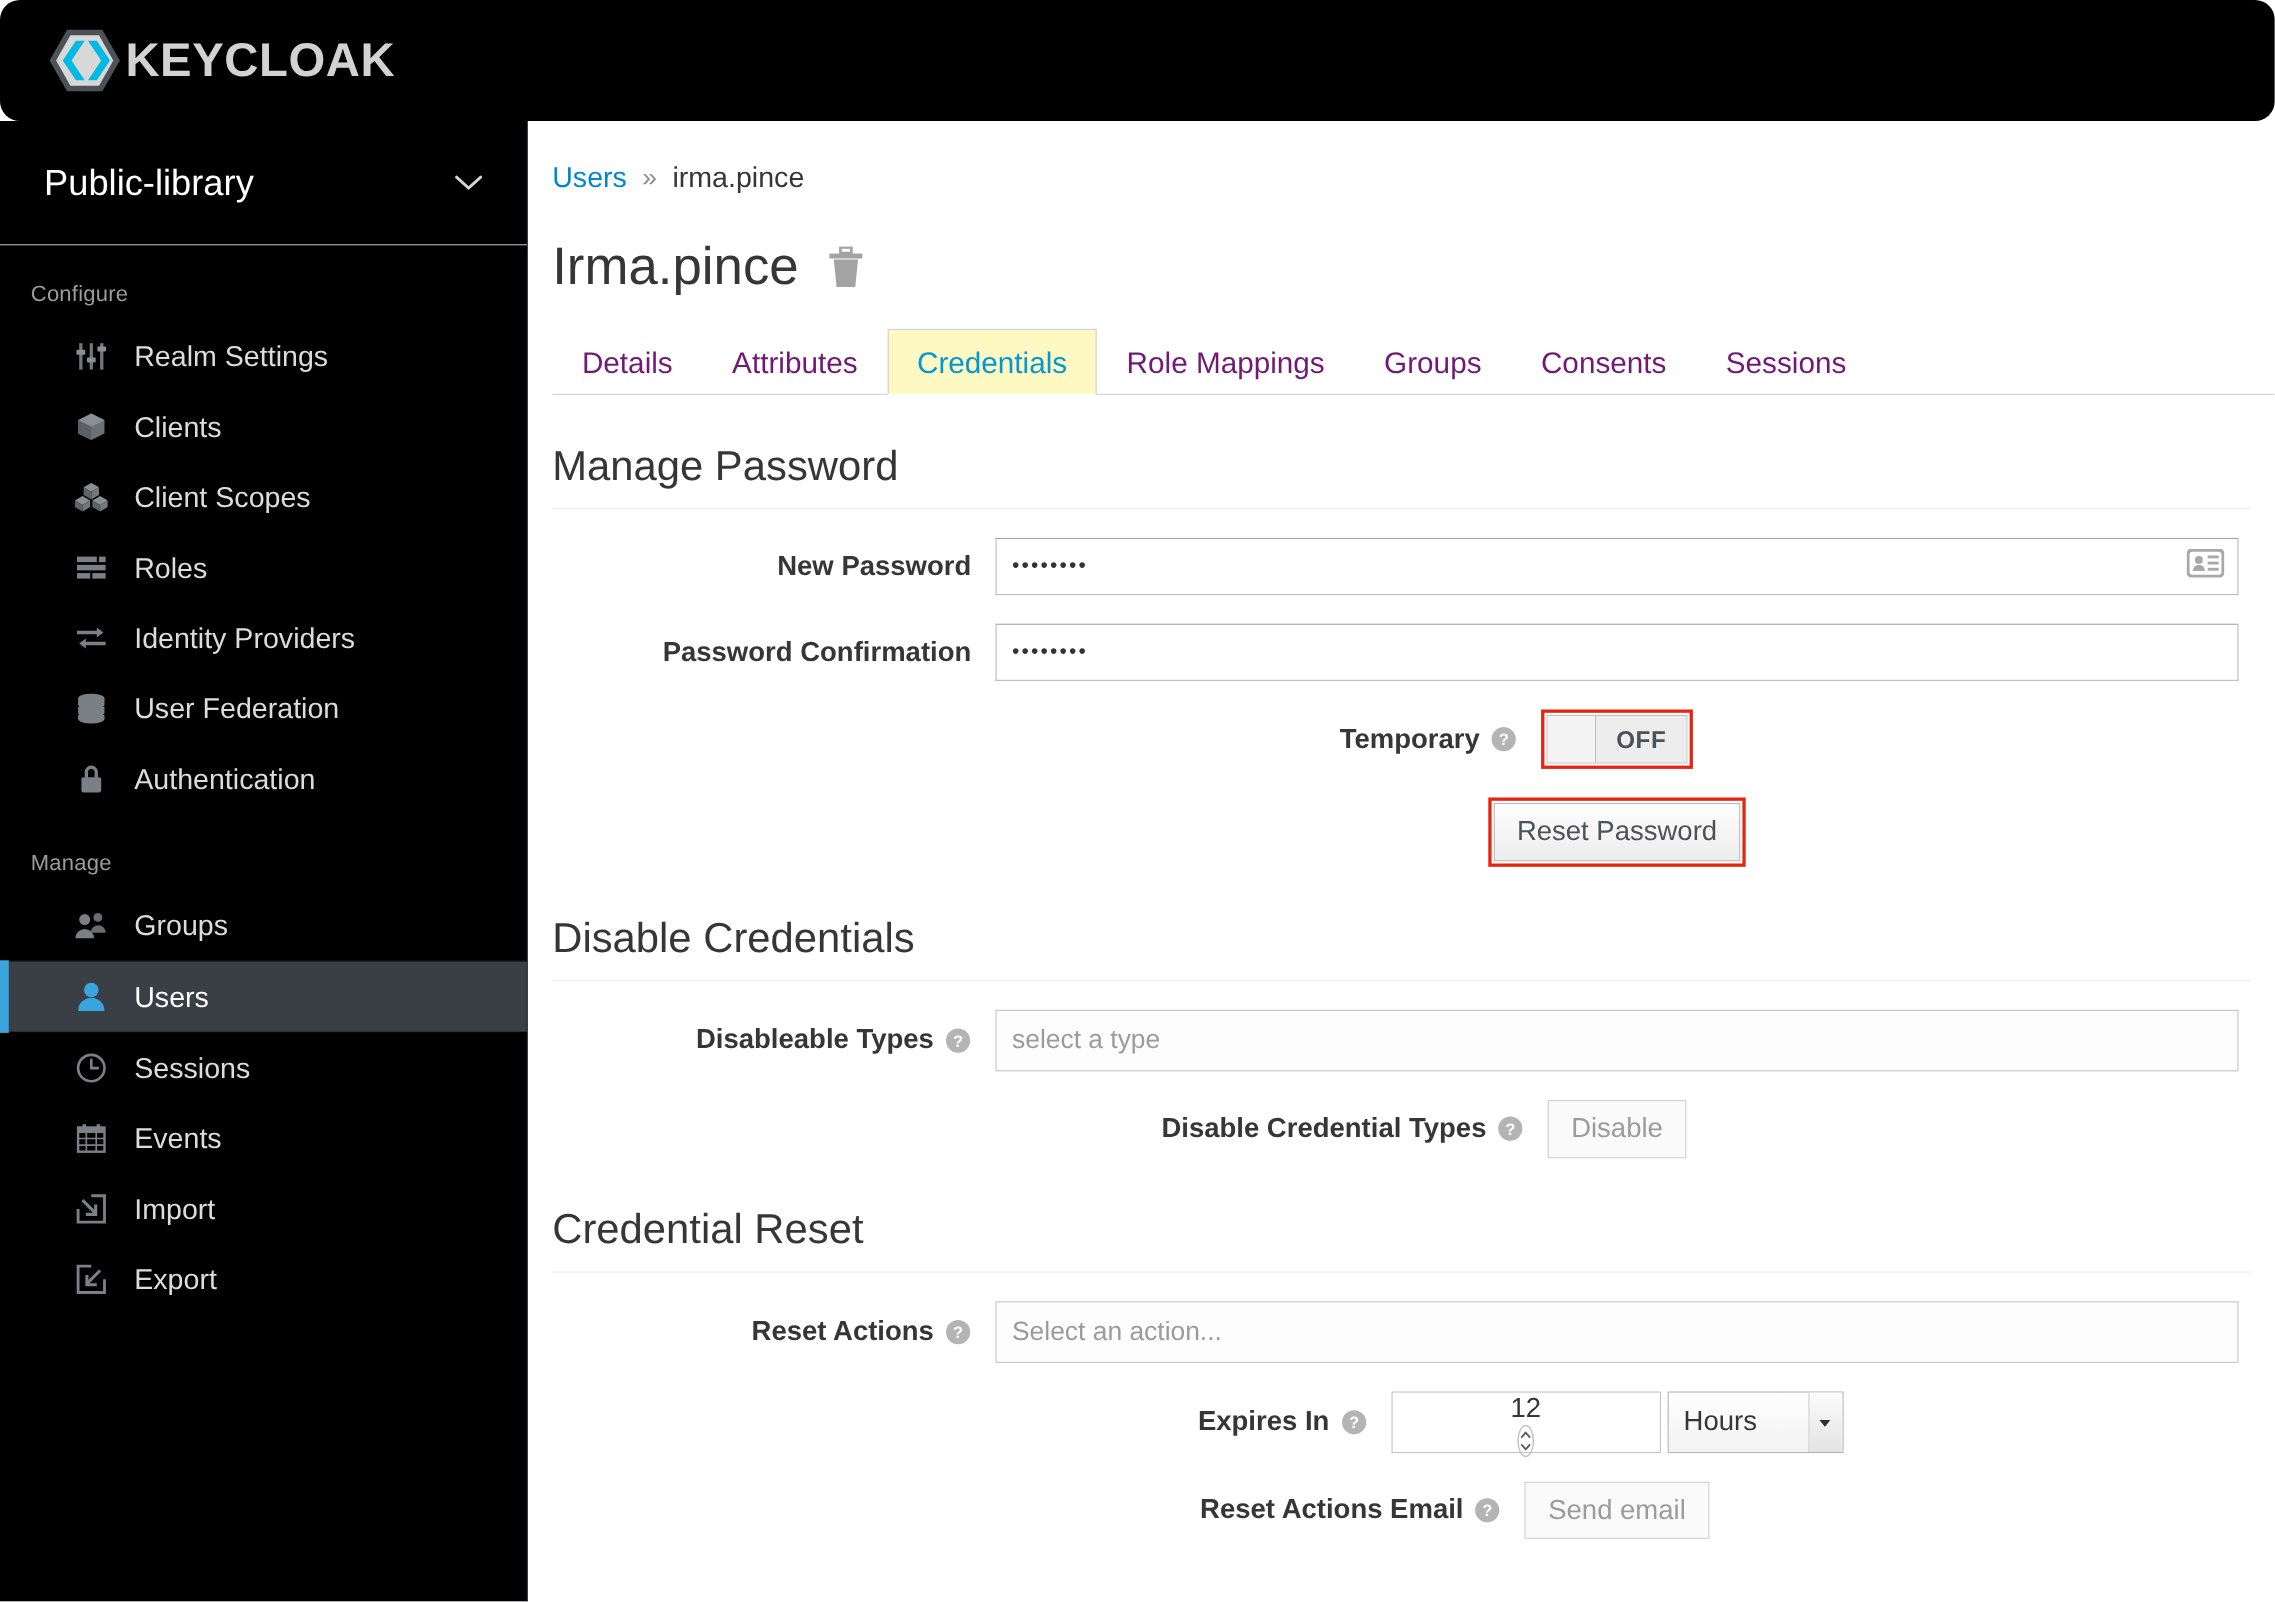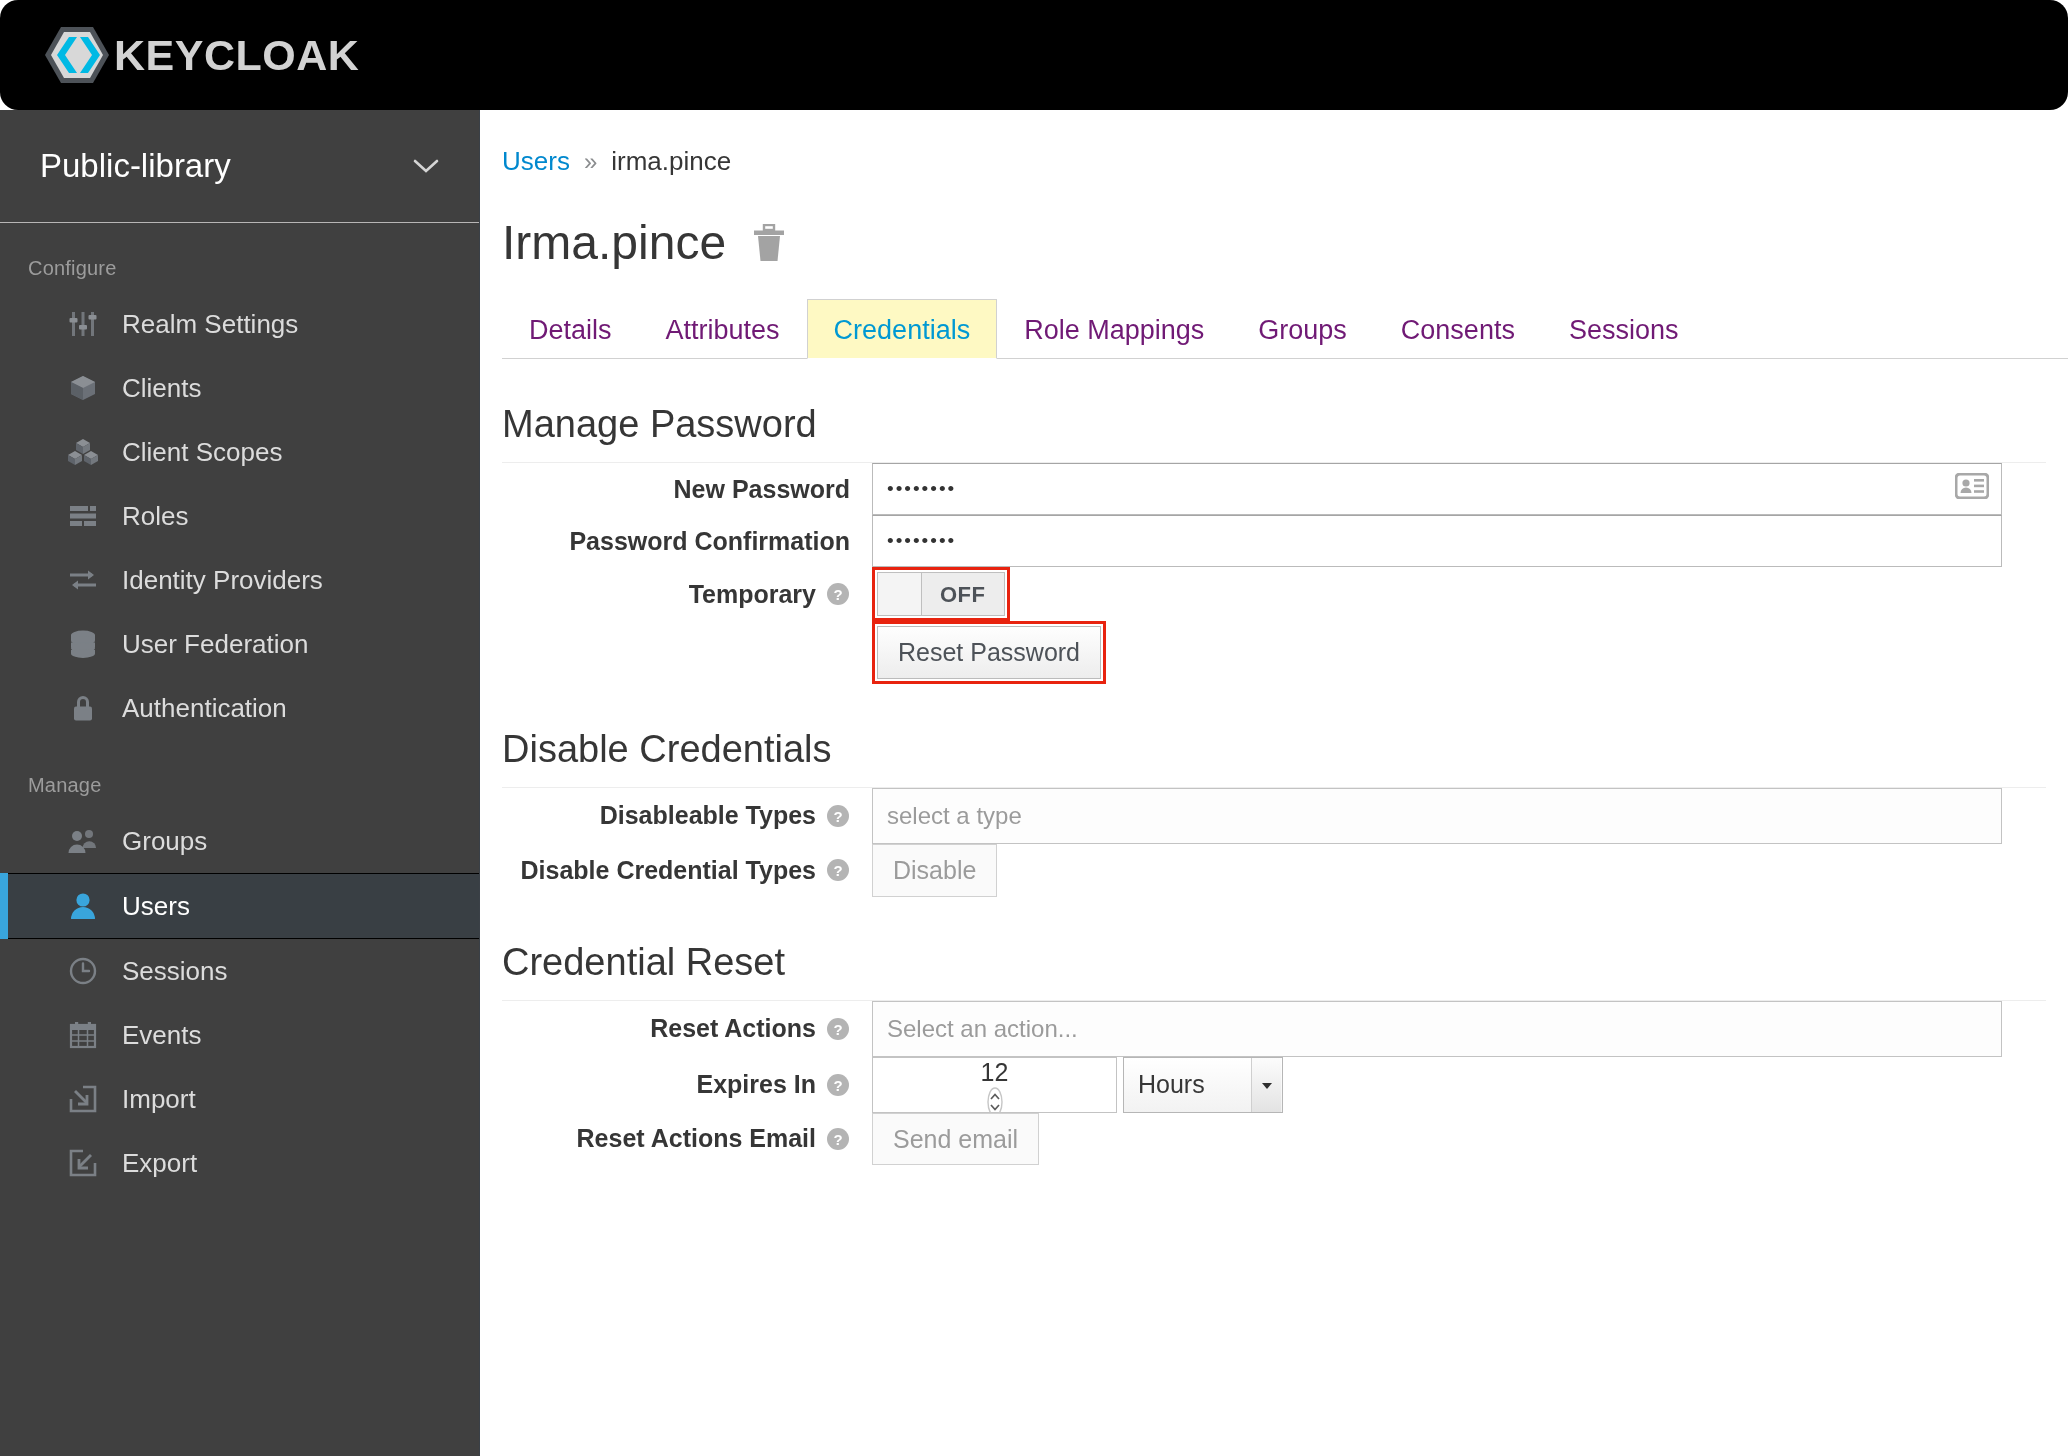--- a/index.html
+++ b/index.html
@@ -39,21 +39,21 @@
     font-family: "Liberation Sans", sans-serif;
   }
 
   
   .body-row { flex: 1 1 auto; display: flex; min-height: 0; }
 
   
   .sidebar {
     width: 480px;
     flex: 0 0 480px;
-    background: #404040;
+    background: #000000;
     color: #d1d1d1;
     display: flex;
     flex-direction: column;
     border-right: 1px solid #3a4047;
   }
   .realm-selector {
     height: 113px;
     flex: 0 0 113px;
     display: flex;
     align-items: center;
@@ -176,21 +176,23 @@
   .section-rule {
     height: 1px;
     background: #ededed;
     margin: 16px 22px 0 22px;
   }
 
   
   .form-row {
     display: flex;
     align-items: center;
+    margin-top: 26px;
     padding-left: 22px;
+    justify-content: center;
   }
   .form-label {
     width: 370px;
     flex: 0 0 370px;
     text-align: right;
     font-size: 25px;
     font-weight: bold;
     color: #363636;
     padding-right: 22px;
     display: flex;

